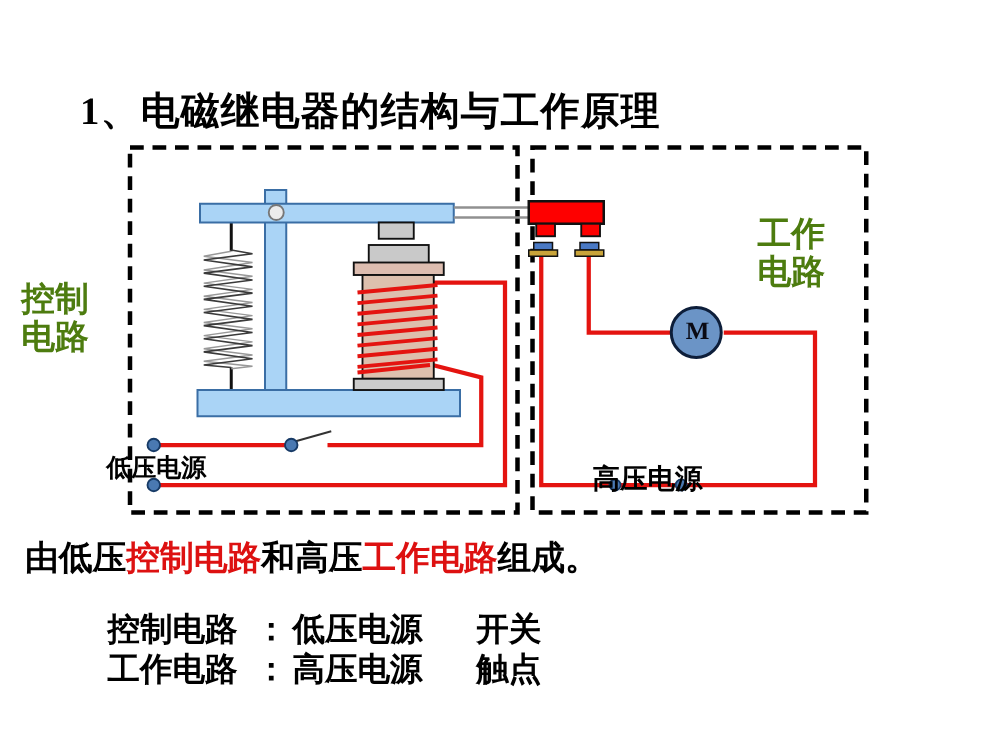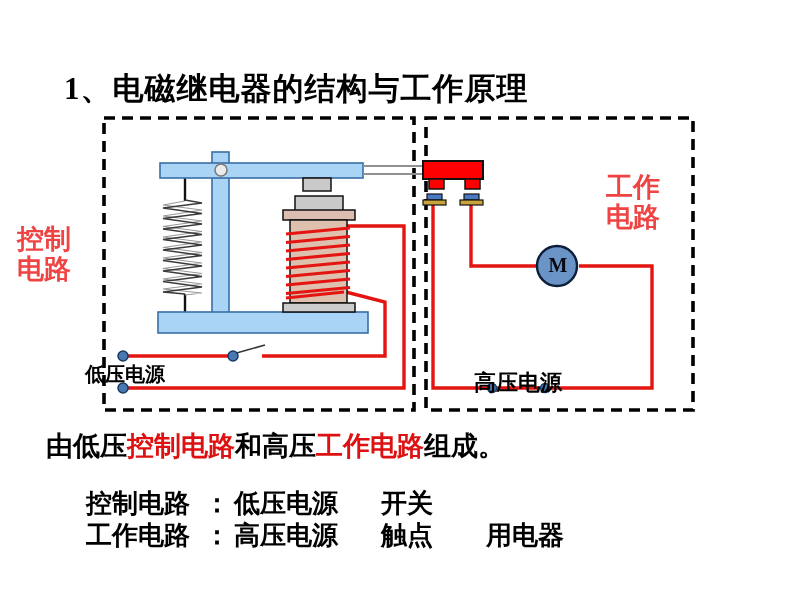--- a/index.html
+++ b/index.html
@@ -5,29 +5,29 @@
   html,body{margin:0;padding:0;}
   body{
     width:794px;height:596px;position:relative;background:#ffffff;overflow:hidden;
     font-family:"Liberation Serif","DejaVu Serif",serif;
   }
   .abs{position:absolute;}
   #title{
     left:24px;top:68px;font-size:31px;font-weight:700;color:#000;letter-spacing:1px;white-space:nowrap;margin-left:40px;
   }
   .red-label{
-    color:#ef4444;font-weight:700;font-size:27px;line-height:30px;text-align:center;white-space:nowrap;
+    color:#4d7c0f;font-weight:700;font-size:27px;line-height:30px;text-align:center;white-space:nowrap;
   }
   #control-label{left:17px;top:224px;}
   #work-label{left:606px;top:172px;}
   .src-label{color:#000;font-weight:600;white-space:nowrap;}
   #low-voltage-label{left:85px;top:361px;font-size:20px;}
   #high-voltage-label{left:474px;top:368px;font-size:22px;}
   #motor-label{left:544px;top:254px;width:28px;text-align:center;font-size:20px;font-weight:700;color:#0a0a14;}
-  #summary{left:46px;top:428px;font-size:27px;font-weight:600;white-space:nowrap;color:#000;}
+  #summary{left:20px;top:428px;font-size:27px;font-weight:600;white-space:nowrap;color:#000;}
   #summary .red{color:#dd1111;}
   .bk-line{left:86px;width:560px;height:30px;font-size:26px;font-weight:600;color:#000;}
   .bk-line span{position:absolute;white-space:nowrap;}
   #bk-line1{top:486px;}
   #bk-line2{top:518px;}
   .bk-label{left:0;}
   .bk-colon{left:118px;}
   .bk-item1{left:148px;}
   .bk-item2{left:295px;text-align:center;}
   #bk-line1 .bk-item3{left:414px;}
@@ -141,14 +141,13 @@
   <span class="bk-colon">：</span>
   <span class="bk-item1">低压电源</span>
   <span class="bk-item2">开关</span>
 </div>
 
 <div id="bk-line2" class="abs bk-line">
   <span class="bk-label">工作电路</span>
   <span class="bk-colon">：</span>
   <span class="bk-item1">高压电源</span>
   <span class="bk-item2">触点</span>
-  <span class="bk-item3">用电器</span>
 </div>
 
 </body></html>

